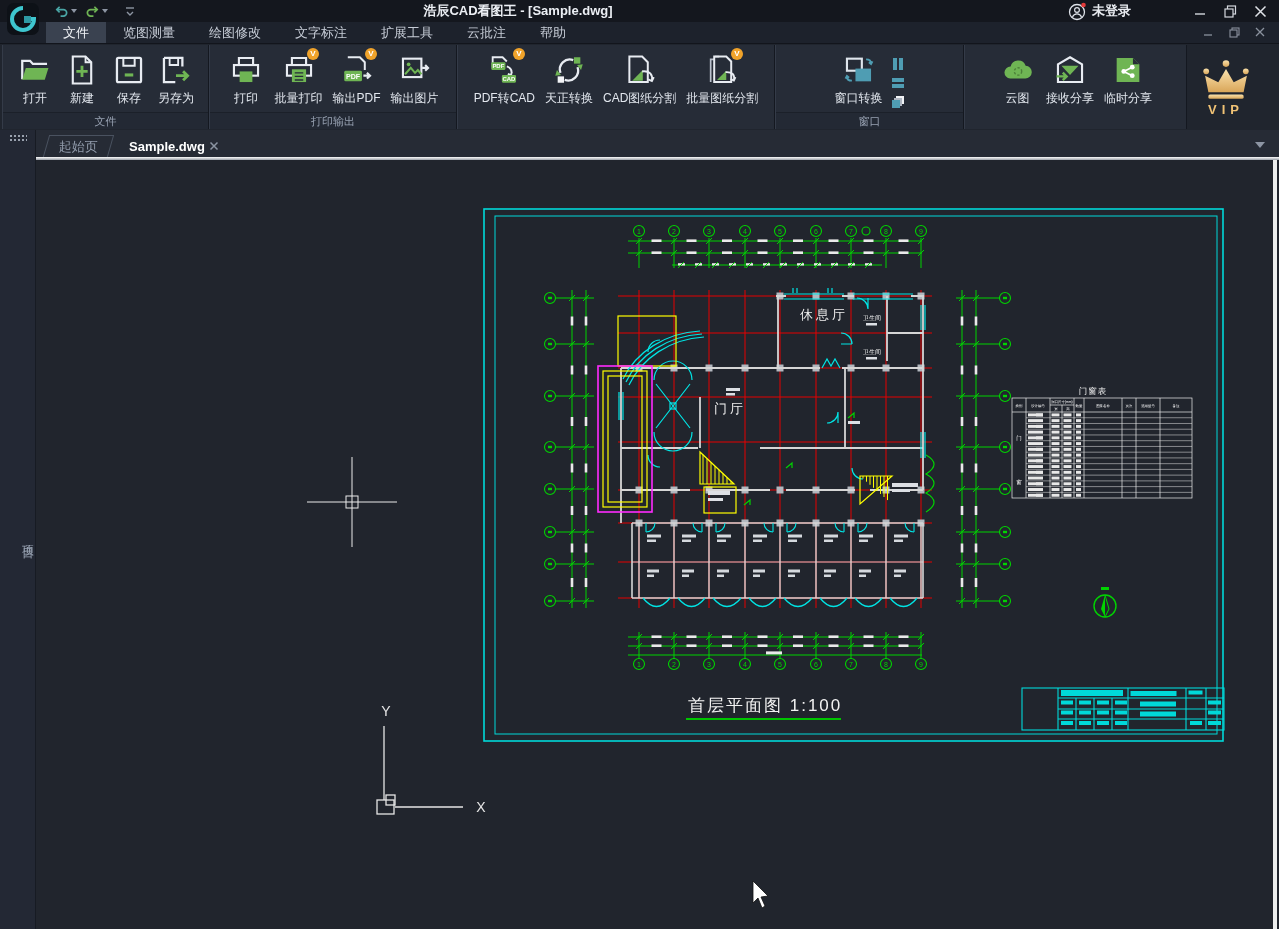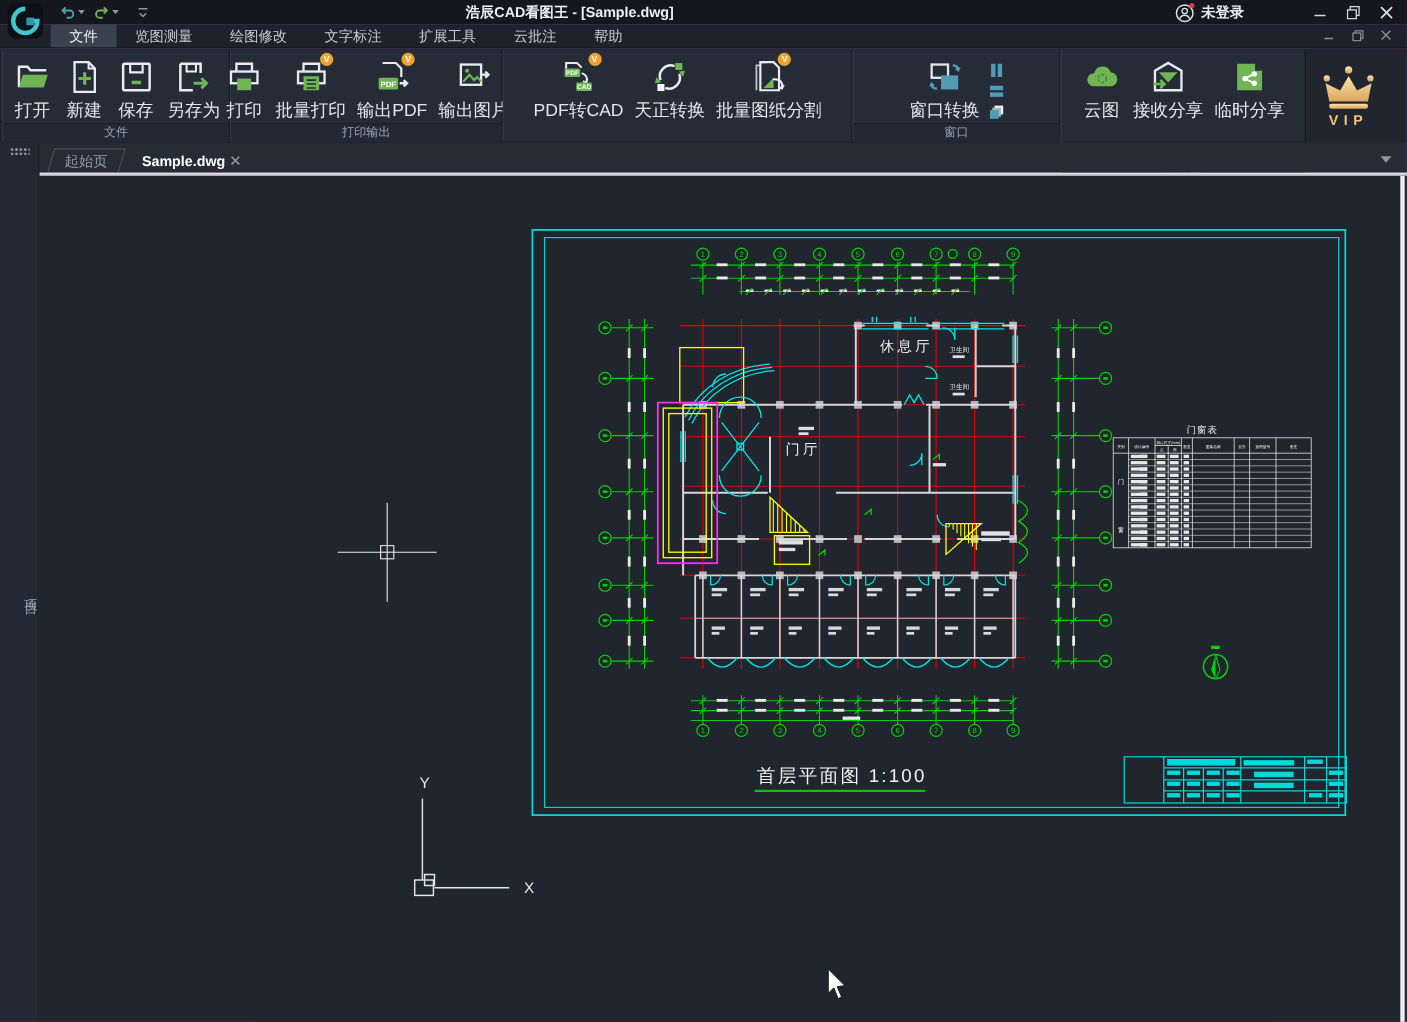--- a/index.html
+++ b/index.html
@@ -35,21 +35,21 @@
             display:flex; align-items:stretch; padding:1px 2px; }
   .rgroup { background:#262c37; border-right:1px solid #141820; border-left:1px solid #343b48;
             display:flex; flex-direction:column; }
   .rbuttons { flex:1; display:flex; align-items:flex-start; justify-content:center; padding-top:5px; }
   .rbtn { display:flex; flex-direction:column; align-items:center; padding:1px 5px; }
   .ricon { position:relative; width:37px; height:37px; display:flex; align-items:center; justify-content:center; }
   .ricon svg { width:34px; height:34px; }
   .vipbadge { position:absolute; top:-3px; right:-2px; width:12px; height:12px; border-radius:50%;
               background:#f0a32a; color:#fff; font-size:8px; font-weight:bold; line-height:12px;
               text-align:center; }
-  .rlabel { color:#e2e7ee; font-size:16px; margin-top:2px; white-space:nowrap; }
+  .rlabel { color:#e2e7ee; font-size:12px; margin-top:2px; white-space:nowrap; }
   .rgrouplabel { height:17px; background:#232934; border-top:1px solid #1b2029; color:#98a2b2;
                  font-size:11px; text-align:center; line-height:16px; }
   .minicol { display:flex; flex-direction:column; gap:3px; padding:6px 4px 0 2px; }
   .minicol svg { width:16px; height:16px; }
   .vipzone { margin-left:auto; margin-right:22px; display:flex; flex-direction:column;
              align-items:center; justify-content:center; }
   .viplabel { color:#f0c275; font-size:13px; font-weight:bold; letter-spacing:5px; margin-top:1px; }
 
   
   .tabstrip { position:absolute; left:36px; top:130px; width:1243px; height:27px; background:#262b35;
@@ -293,20 +293,30 @@
             <svg viewBox="0 0 24 24">
               <path d="M6,14 a7,7 0 0 1 9,-9" fill="none" stroke="#e8ecf2" stroke-width="1.6"></path>
               <path d="M18,10 a7,7 0 0 1 -9,9" fill="none" stroke="#e8ecf2" stroke-width="1.6"></path>
               <rect x="15.5" y="3" width="4.5" height="4.5" fill="#6fb554"></rect>
               <rect x="4" y="16.5" width="4.5" height="4.5" fill="#f2f4f7"></rect>
               <path d="M3.5,12 l2.8,3.5 l-4,0.5 z" fill="#6fb554"></path>
               <path d="M20.5,12 l-2.8,-3.5 l4,-0.5 z" fill="#6fb554"></path>
             </svg>
             </span>
           <span class="rlabel">天正转换</span>
+        </div>
+        <div class="rbtn">
+          <span class="ricon">
+            <svg viewBox="0 0 24 24">
+              <path d="M4.5,2.5 h9 l4,4 v14 h-13 Z" fill="none" stroke="#e8ecf2" stroke-width="1.4"></path>
+              <path d="M6.5,19.5 l7.5,-7.5 v7.5 z" fill="#6fb554"></path>
+              <path d="M13.5,13 c5.5,-0.5 7.5,2 7,6.5 m1.2,-2.5 l-1.3,2.8 l-2.6,-1.2" fill="none" stroke="#e8ecf2" stroke-width="1.4"></path>
+            </svg>
+            </span>
+          <span class="rlabel">CAD图纸分割</span>
         </div>
         <div class="rbtn">
           <span class="ricon">
             <svg viewBox="0 0 24 24">
               <path d="M7,4.5 h-3 v16 M7,2.5 h3" fill="none" stroke="#b9c0cc" stroke-width="1.2"></path>
               <path d="M6.5,2.5 h8.5 l3.5,3.5 v14.5 h-12 Z" fill="none" stroke="#e8ecf2" stroke-width="1.4"></path>
               <path d="M8.5,19 l6.5,-6.5 v6.5 z" fill="#6fb554"></path>
               <path d="M14.5,13.5 c5,-0.3 6.5,2 6,5.5 m1,-2 l-1.1,2.4 l-2.3,-1" fill="none" stroke="#e8ecf2" stroke-width="1.3"></path>
             </svg>
             <span class="vipbadge">V</span>

